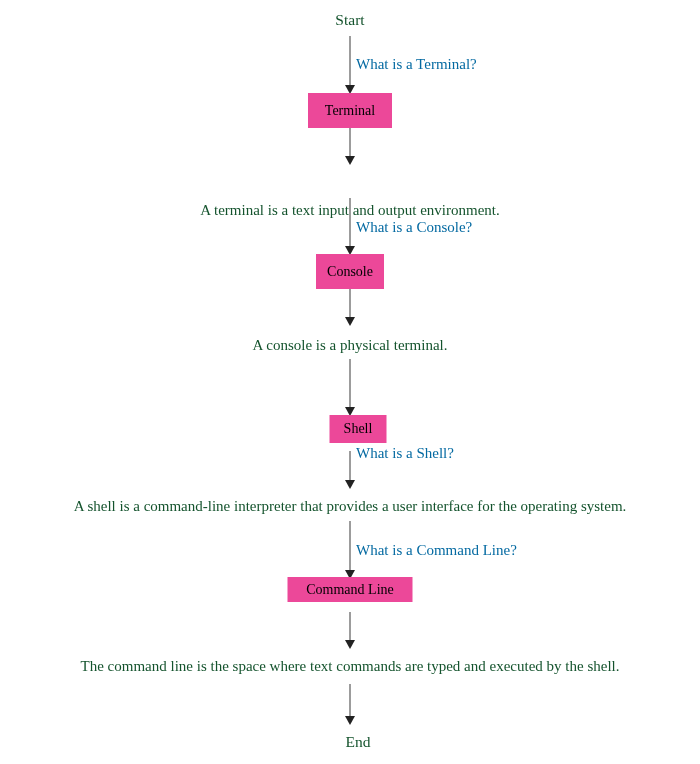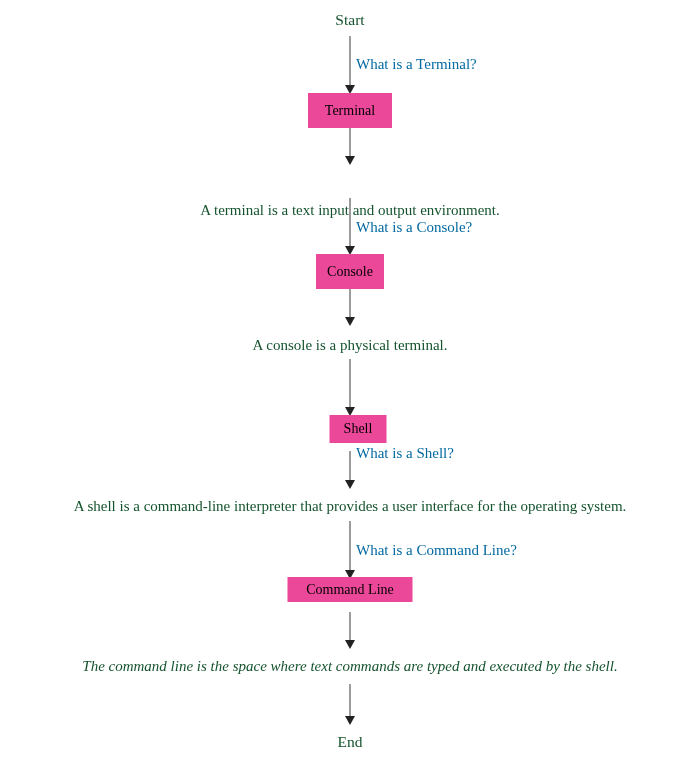--- a/index.html
+++ b/index.html
@@ -125,20 +125,20 @@
 
   <div class="edge" style="left:350px; top:521px; height:53px;"></div>
   <div class="arrowhead" style="left:350px; top:570px;"></div>
   <div class="edge-label" style="left:356px; top:543px;">What is a Command Line?</div>
 
   <div class="box" style="left:350px; top:577px; width:125px; height:25px;">Command Line</div>
 
   <div class="edge" style="left:350px; top:612px; height:32px;"></div>
   <div class="arrowhead" style="left:350px; top:640px;"></div>
 
-  <div class="text-node" style="left:350px; top:659px;font-style:italic;">The command line is the space where text commands are typed and executed by the shell.</div>
+  <div class="text-node" style="left:350px; top:659px;">The command line is the space where text commands are typed and executed by the shell.</div>
 
   <div class="edge" style="left:350px; top:684px; height:36px;"></div>
   <div class="arrowhead" style="left:350px; top:716px;"></div>
 
-  <div class="text-node terminator" style="left:350px; top:734px;">End</div>
+  <div class="text-node terminator" style="left:358px; top:734px;">End</div>
 
 </div>
 
 </body></html>

